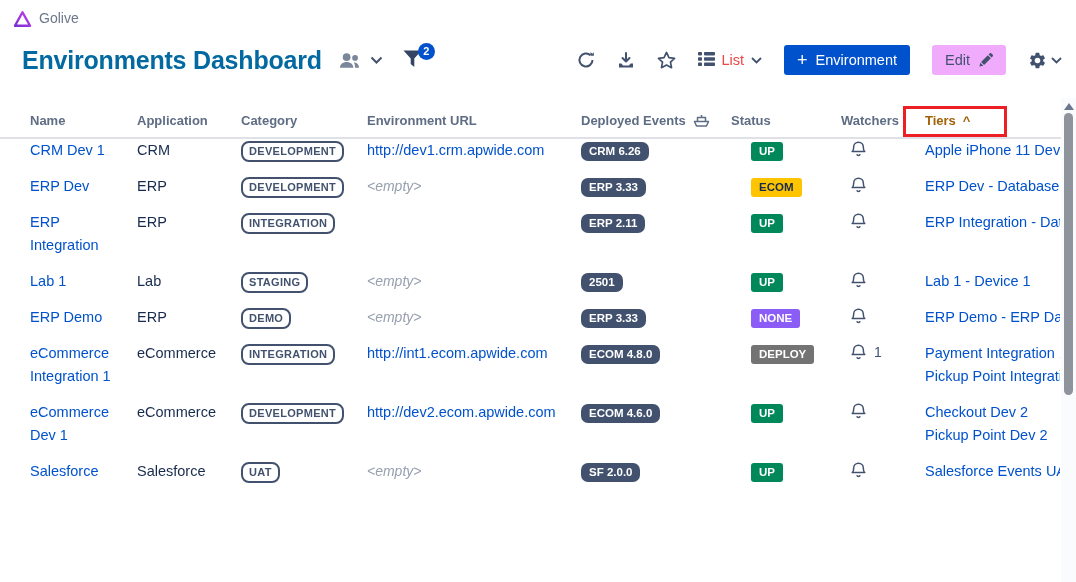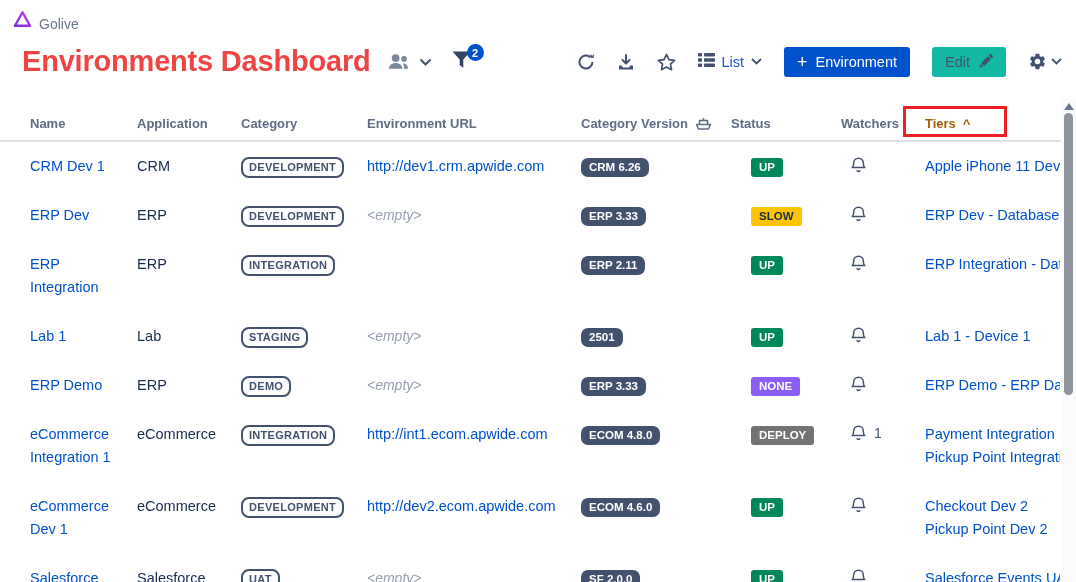--- a/index.html
+++ b/index.html
@@ -1,52 +1,52 @@
 <!DOCTYPE html>
 <html><head>
 <meta charset="utf-8">
 <style>
   * { margin:0; padding:0; box-sizing:border-box; }
   html,body { width:1076px; height:582px; overflow:hidden; background:#fff;
     font-family:"Liberation Sans", sans-serif; color:#172B4D; }
   a { text-decoration:none; }
 
   
-  .topbar { display:flex; align-items:flex-end; gap:7px; padding:10px 0 0 13px; }
+  .topbar { display:flex; align-items:flex-start; gap:7px; padding:10px 0 0 13px; }
   .app-name { font-size:14px; color:#6B778C; font-weight:500; }
 
   
   .page-header { display:flex; align-items:center; padding:13px 14px 0 22px; }
-  .page-title { font-size:29px; font-weight:600; color:#ef4444; letter-spacing:-0.2px; }
+  .page-title { font-size:25px; font-weight:600; color:#0369a1; letter-spacing:-0.2px; }
   .title-icons { display:flex; align-items:center; margin-left:16px; gap:9px; }
   .filter-wrap { position:relative; margin-left:20px; }
   .filter-badge { position:absolute; top:-7px; right:-13px; width:17px; height:17px;
     background:#0052CC; color:#fff; border-radius:50%; font-size:11px; font-weight:700;
     display:flex; align-items:center; justify-content:center; }
   .spacer { flex:1; }
   .toolbar { display:flex; align-items:center; gap:22px; }
   .icon-btn { display:flex; align-items:center; cursor:pointer; background:none; border:none; }
-  .view-select { display:flex; align-items:center; gap:7px; color:#1d4ed8; font-size:14.5px; }
+  .view-select { display:flex; align-items:center; gap:7px; color:#ef4444; font-size:14.5px; }
   .btn { border:none; border-radius:3px; font-size:14.5px; font-weight:500; cursor:pointer;
     display:flex; align-items:center; gap:8px; padding:7px 13px; font-family:inherit; }
   .btn-primary { background:#0052CC; color:#fff; }
   .btn-primary .plus { font-size:18px; font-weight:400; line-height:14px; }
-  .btn-subtle { background:#14b8a6; color:#42526E; }
+  .btn-subtle { background:#f0abfc; color:#42526E; }
   .gear-group { display:flex; align-items:center; gap:4px; }
 
   
   .table { margin-top:24px; position:relative; }
   .thead, .tr { display:grid;
     grid-template-columns:107px 104px 126px 214px 150px 110px 84px 1fr;
     padding-left:30px; padding-right:16px; }
   .thead { color:#5E6C84; font-size:13px; font-weight:700;
     padding-top:14px; padding-bottom:9px; border-bottom:2px solid #DFE1E6; }
   .th { display:flex; align-items:center; gap:7px; }
   .th-active { color:#a16207; }
-  .tr { padding-top:13px; padding-bottom:13px; font-size:14.5px; line-height:23px;
+  .tr { padding-bottom:13px; font-size:14.5px; line-height:23px;
     align-items:start; }
   .cell { overflow:hidden; }
   .link { color:#0052CC; }
   .name-cell { padding-right:14px; }
   .badge-cat { display:inline-block; border:2px solid #42526E; border-radius:8px;
     color:#42526E; font-size:11px; font-weight:700; letter-spacing:.3px;
     padding:0 6px; line-height:17px; margin-top:1px; }
   .badge-ver { display:inline-block; background:#42526E; color:#fff; font-size:11.5px;
     font-weight:700; border-radius:7px; padding:2px 8px; line-height:15px; margin-top:2px; }
   .badge-status { display:inline-block; font-size:11.5px; font-weight:700; border-radius:3px;
@@ -188,21 +188,21 @@
       <div class="th">
         <span>Application</span>
       </div>
       <div class="th">
         <span>Category</span>
       </div>
       <div class="th">
         <span>Environment URL</span>
       </div>
       <div class="th">
-        <span>Category Version</span>
+        <span>Deployed Events</span>
         <svg id="def-ship" width="17" height="15" viewBox="0 0 17 15" fill="none" stroke="#5E6C84" stroke-width="1.5" stroke-linejoin="round">
     <path d="M1.5 8.5h14l-2 4.5h-10z"></path>
           <path d="M4.5 8.5V4.5h8v4"></path>
           <path d="M8.5 4.5V2"></path>
   </svg>
       </div>
       <div class="th">
         <span>Status</span>
       </div>
       <div class="th">
@@ -230,21 +230,21 @@
         <div class="cell">
           <div class="tier-line"><a class="link" href="#">Apple iPhone 11 Deve..</a></div>
         </div>
       </div>
       <div class="tr">
         <div class="cell name-cell"><a class="link" href="#">ERP Dev</a></div>
         <div class="cell">ERP</div>
         <div class="cell"><span class="badge-cat">DEVELOPMENT</span></div>
         <div class="cell"><span class="empty">&lt;empty&gt;</span></div>
         <div class="cell"><span class="badge-ver">ERP 3.33</span></div>
-        <div class="cell"><span class="badge-status" style="background: rgb(255, 196, 0); color: rgb(23, 43, 77);">SLOW</span></div>
+        <div class="cell"><span class="badge-status" style="background: rgb(255, 196, 0); color: rgb(23, 43, 77);">ECOM</span></div>
         <div class="cell watch-cell">
           <svg id="def-bell" width="17" height="19" viewBox="0 0 17 19" fill="none" stroke="#42526E" stroke-width="1.5">
     <path stroke-linejoin="round" d="M8.5 2.2a4.8 4.8 0 0 0-4.8 4.8c0 3.4-1.5 4.6-1.5 4.6h12.6s-1.5-1.2-1.5-4.6A4.8 4.8 0 0 0 8.5 2.2z"></path>
     <path d="M6.8 14.2a1.8 1.8 0 0 0 3.4 0"></path>
   </svg>
         </div>
         <div class="cell">
           <div class="tier-line"><a class="link" href="#">ERP Dev - Database</a></div>
         </div>
       </div>

